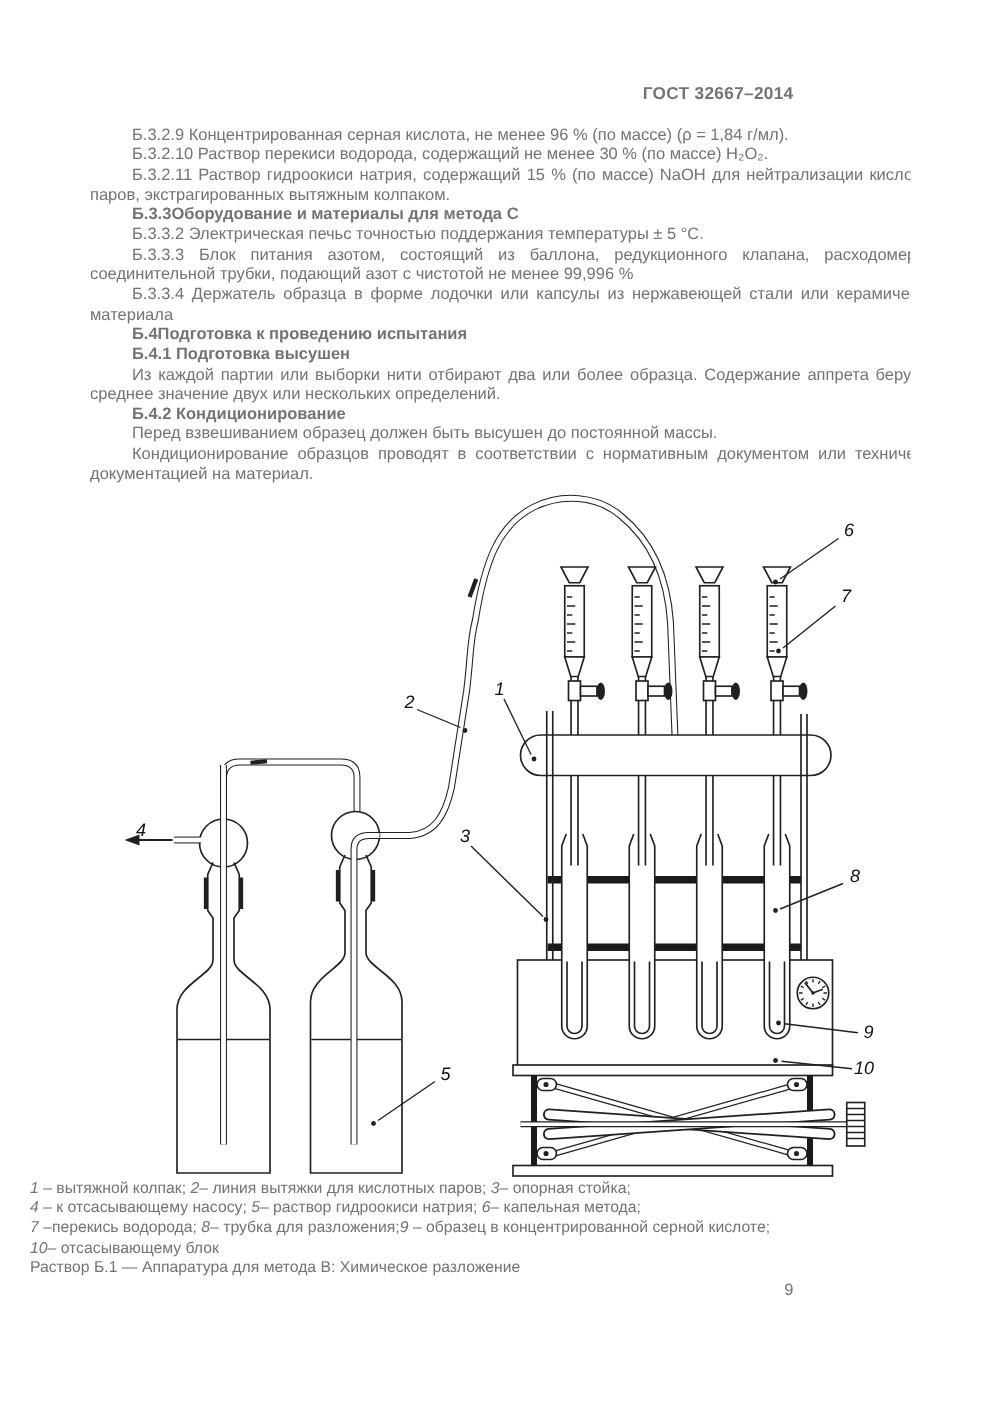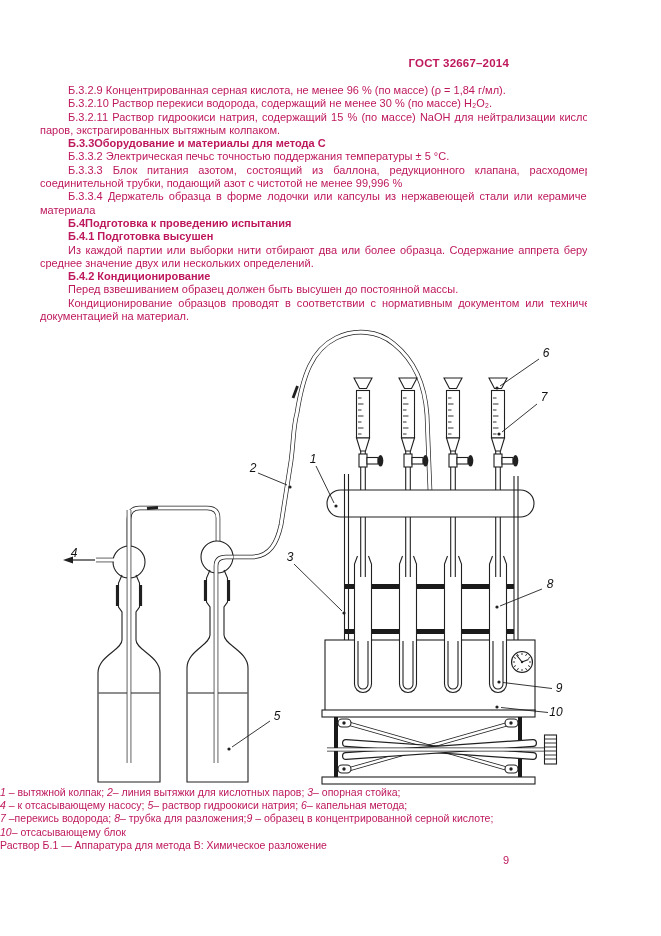--- a/index.html
+++ b/index.html
@@ -1,17 +1,17 @@
 <!DOCTYPE html>
 <html><head>
 <meta charset="utf-8">
 <style>
   html,body{margin:0;padding:0;background:#fff;}
   .page{position:relative;width:587px;height:936px;background:#ffffff;overflow:hidden;
-        font-family:"Liberation Sans",sans-serif;color:#be185d;}
+        font-family:"Liberation Sans",sans-serif;color:#737373;margin-left:20px;}
   .gost-header{position:absolute;top:57px;right:78px;font-size:11.5px;font-weight:bold;letter-spacing:.2px;}
   .body-text{position:absolute;left:40px;top:84px;width:573px;font-size:11px;line-height:13.3px;text-align:justify;}
   .body-text p{margin:0;text-indent:28px;}
   .body-text p.b{font-weight:bold;text-align:left;}
   .figure-svg{position:absolute;left:0;top:0;width:661px;height:936px;pointer-events:none;}
   .legend{position:absolute;left:0;top:786px;width:661px;font-size:10.5px;line-height:13.2px;}
   .legend .it{font-style:italic;}
   .fig-caption{margin-top:0;}
   .page-number{position:absolute;top:854px;right:78px;font-size:11px;}
   

